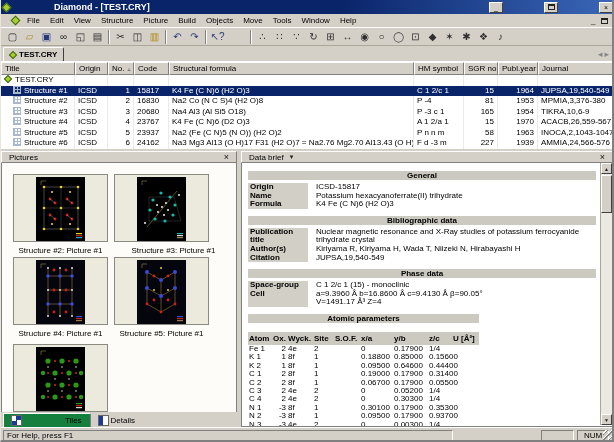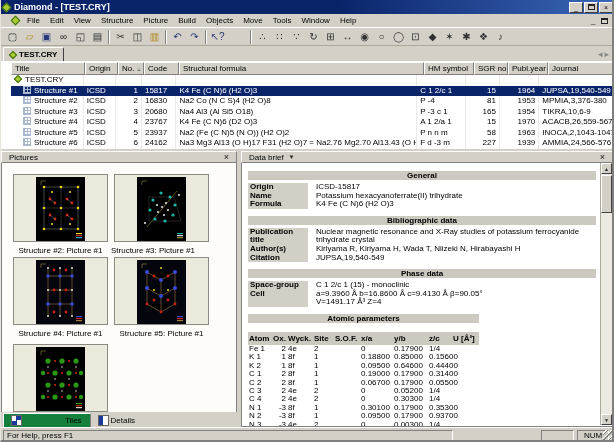--- a/index.html
+++ b/index.html
@@ -3,21 +3,21 @@
 <meta charset="utf-8">
 <style>
   * { margin:0; padding:0; box-sizing:border-box; }
   html,body { width:614px; height:442px; overflow:hidden; }
   body { font-family:"Liberation Sans", sans-serif; font-size:8px; color:#000; }
   .screen { position:relative; width:614px; height:442px; background:#d4d0c8; overflow:hidden;
             border-right:2px solid #808080; border-bottom:2px solid #808080; border-left:1px solid #e8e4dc;}
   
   .titlebar { position:absolute; left:0; top:0; width:614px; height:14px;
               background:linear-gradient(to right,#0a246a 0%,#0a246a 55%,#3a67b8 100%);
-              display:flex; align-items:center; padding:0 2px; }
+              display:flex; align-items:center; padding:0 2px;gap:40px; }
   .titlebar .ttext { color:#fff; font-weight:bold; font-size:9px; margin-left:4px; flex:1;
                      white-space:nowrap; }
   .dmicon { width:7px; height:7px; background:#aacc33; border:1px solid #3a6a10; transform:rotate(45deg); display:inline-block; }
   .winbtn { width:14px; height:11px; background:#d4d0c8; border:1px solid; border-color:#fff #404040 #404040 #fff;
             font-size:7px; line-height:9px; text-align:center; margin-left:1px; color:#000; }
   
   .menubar { position:absolute; left:8px; top:14px; width:614px; height:13px; display:flex; align-items:center; }
   .menubar .docicon { margin:0 3px 0 3px; }
   .menuitem { padding:1px 5px; font-size:8px; white-space:nowrap; }
   .childctl { margin-left:auto; display:flex; align-items:center; padding-right:4px; gap:6px; color:#222; }
@@ -32,21 +32,21 @@
   .tgap { width:22px; }
   .c-gold { color:#b08a1a; } .c-navy { color:#283a7a; } .c-dark { color:#303030; }
   
   .tabbar { position:absolute; left:0; top:46px; width:614px; height:16px; }
   .doctab { position:absolute; left:2px; top:1px; height:15px; padding:0 6px; background:#d4d0c8;
             border:1px solid; border-color:#fff #404040 #d4d0c8 #fff; border-radius:2px 2px 0 0;
             display:flex; align-items:center; gap:3px; font-weight:bold; font-size:8px; }
   .tabscroll { position:absolute; right:4px; top:3px; color:#888; font-size:9px; letter-spacing:2px; }
   .tabline { position:absolute; left:0; bottom:0; width:614px; height:1px; background:#fff; }
   
-  .stable { position:absolute; left:0; top:62px; width:614px; height:87px; background:#fff; overflow:hidden;padding-left:10px; }
+  .stable { position:absolute; left:0; top:62px; width:614px; height:87px; background:#fff; overflow:hidden; }
   .shead { display:flex; height:13px; }
   .shc { background:#d4d0c8; border-top:1px solid #fff; border-left:1px solid #fff;
          border-right:1px solid #808080; border-bottom:1px solid #808080;
          font-size:8px; padding:1px 3px; white-space:nowrap; overflow:hidden; display:flex; align-items:center; }
   .trow { display:flex; height:10.5px; align-items:center; }
   .c { border-right:1px solid #eceae4; height:100%; padding:0 3px; white-space:nowrap; overflow:hidden;
        font-size:8px; line-height:10.5px; }
   .num { text-align:right; }
   .w0{width:74px;} .w1{width:33px;} .w2{width:26px;} .w3{width:35px;} .w4{width:245px;}
   .w5{width:50px;} .w6{width:34px;} .w7{width:40px;} .w8{width:77px; border-right:none;}
@@ -374,21 +374,21 @@
               <circle cx="8" cy="46" r="1.1"></circle>
             </g>
           <g>
               <rect x="40" y="56" width="6" height="1.2" fill="#18b8a8"></rect>
               <rect x="40" y="58" width="6" height="1.2" fill="#ddd"></rect>
               <rect x="40" y="60" width="6" height="1.2" fill="#9a8a2a"></rect>
             </g>
           <path d="M5 4 h5 M5 4 v4" stroke="#9a8a4a" stroke-width="0.6"></path>
         </svg>
       </div>
-      <div class="tlabel" style="left:98px; top:83px;text-align:right;">Structure #3: Picture #1</div>
+      <div class="tlabel" style="left:124px; top:83px;">Structure #3: Picture #1</div>
 
       <div class="tile" style="left:11px; top:94px;">
         <svg width="49" height="64" viewBox="0 0 49 64">
           <rect width="49" height="64" fill="#05050e"></rect>
           <g stroke="#a07a3a" stroke-width="0.6">
               <path d="M12 8 V56 M24 8 V56 M36 8 V56 M12 16 H36 M12 30 H36 M12 44 H36"></path>
             </g>
           <g fill="#3a4ad8">
               <circle cx="12" cy="16" r="1.8"></circle>
               <circle cx="24" cy="16" r="1.8"></circle>

